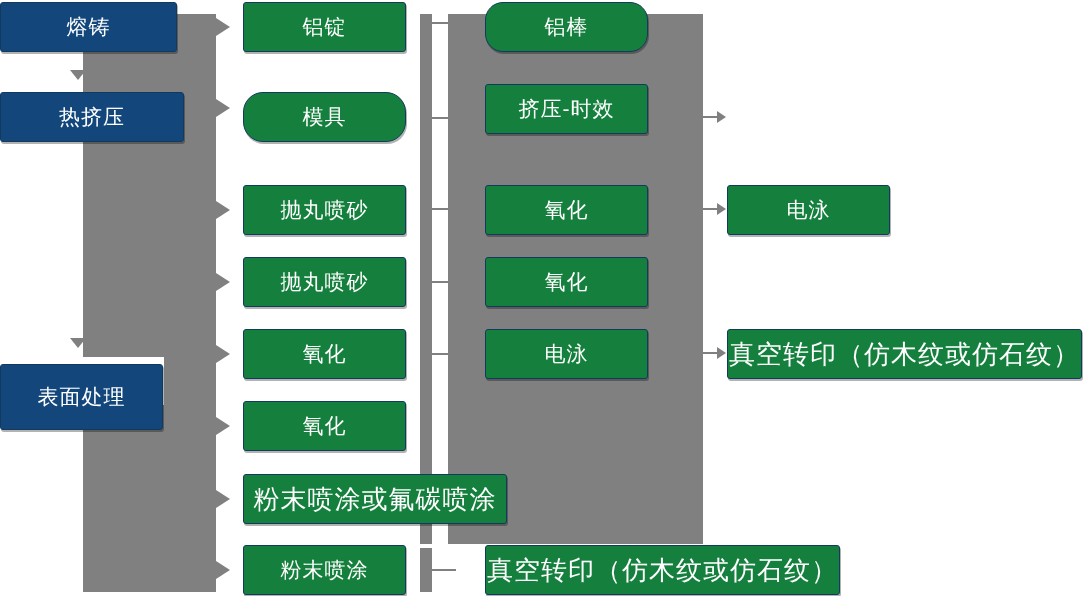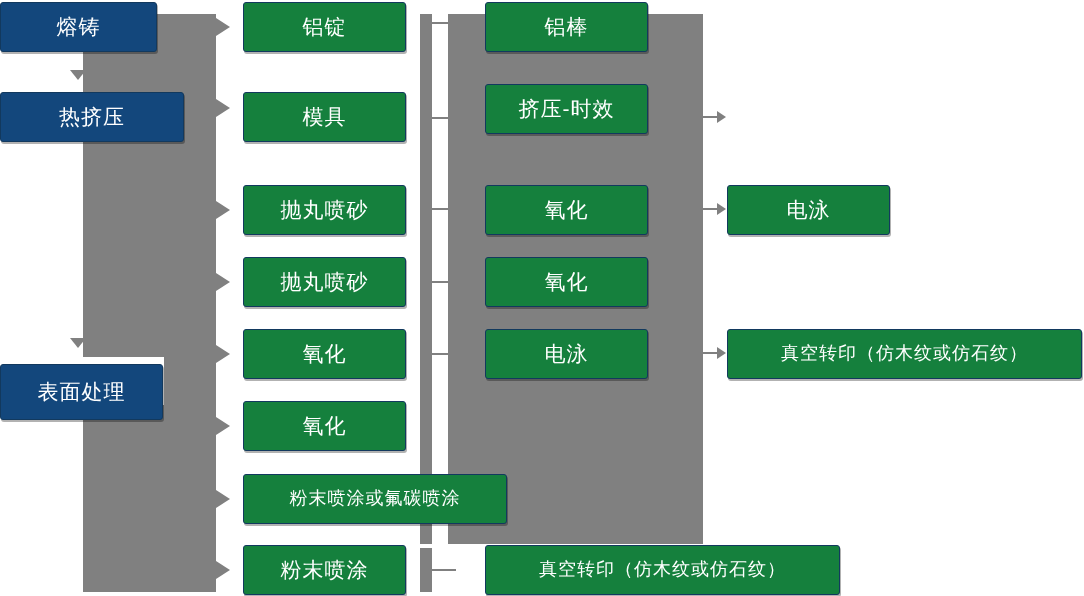--- a/index.html
+++ b/index.html
@@ -70,21 +70,21 @@
     border-radius: 3px;
     box-shadow: 1px 2px 0 rgba(0,0,0,0.30);
     font-size: 21px;
     line-height: 1.1;
     letter-spacing: 1px;
     white-space: nowrap;
     user-select: none;
   }
   .node.dark  { background: #13477C; }
   .node.light { background: #15803d; }
-  .node.wide  { font-size: 18px; }
+  .node.wide  { font-size: 26px; }
 </style>
 </head>
 <body>
 
 <div id="canvas">
 
   <div class="gray" style="left:83px; top:14px; width:133px; height:578px;"></div>
 
   <div class="notch-cut" style="left:83px; top:357px; width:81px; height:48px; background:#ffffff;"></div>
   <div class="notch-cut" style="left:0px; top:357px; width:164px; height:48px; background:#ffffff;"></div>
@@ -126,34 +126,34 @@
   </div>
   <div class="small-arrow" style="left:703px; top:203px;">
     <div class="shaft"></div>
     <div class="head"></div>
   </div>
   <div class="small-arrow" style="left:703px; top:347px;">
     <div class="shaft"></div>
     <div class="head"></div>
   </div>
 
-  <div class="node dark" style="left:0px; top:2px; width:157px; height:50px;">
+  <div class="node dark" style="left:0px; top:2px; width:177px; height:50px;">
     <span>熔铸</span>
   </div>
   <div class="node dark" style="left:0px; top:92px; width:184px; height:50px;">
     <span>热挤压</span>
   </div>
-  <div class="node dark" style="left:0px; top:364px; width:163px; height:56px;justify-content:center;">
+  <div class="node dark" style="left:0px; top:364px; width:163px; height:66px;justify-content:center;">
     <span>表面处理</span>
   </div>
 
   <div class="node light" style="left:243px; top:2px; width:163px; height:50px;">
     <span>铝锭</span>
   </div>
-  <div class="node light" style="left:243px; top:92px; width:163px; height:50px;">
+  <div class="node light" style="left:243px; top:92px; width:163px; height:50px;border-radius:20px;">
     <span>模具</span>
   </div>
   <div class="node light" style="left:243px; top:185px; width:163px; height:50px;">
     <span>抛丸喷砂</span>
   </div>
   <div class="node light" style="left:243px; top:257px; width:163px; height:50px;">
     <span>抛丸喷砂</span>
   </div>
   <div class="node light" style="left:243px; top:329px; width:163px; height:50px;">
     <span>氧化</span>
@@ -161,21 +161,21 @@
   <div class="node light" style="left:243px; top:401px; width:163px; height:50px;">
     <span>氧化</span>
   </div>
   <div class="node light wide" style="left:243px; top:474px; width:264px; height:50px;">
     <span>粉末喷涂或氟碳喷涂</span>
   </div>
   <div class="node light" style="left:243px; top:545px; width:163px; height:50px;">
     <span>粉末喷涂</span>
   </div>
 
-  <div class="node light" style="left:485px; top:2px; width:163px; height:50px;">
+  <div class="node light" style="left:485px; top:2px; width:163px; height:50px;border-radius:18px;">
     <span>铝棒</span>
   </div>
   <div class="node light" style="left:485px; top:84px; width:163px; height:50px;">
     <span>挤压-时效</span>
   </div>
   <div class="node light" style="left:485px; top:185px; width:163px; height:50px;">
     <span>氧化</span>
   </div>
   <div class="node light" style="left:485px; top:257px; width:163px; height:50px;">
     <span>氧化</span>

